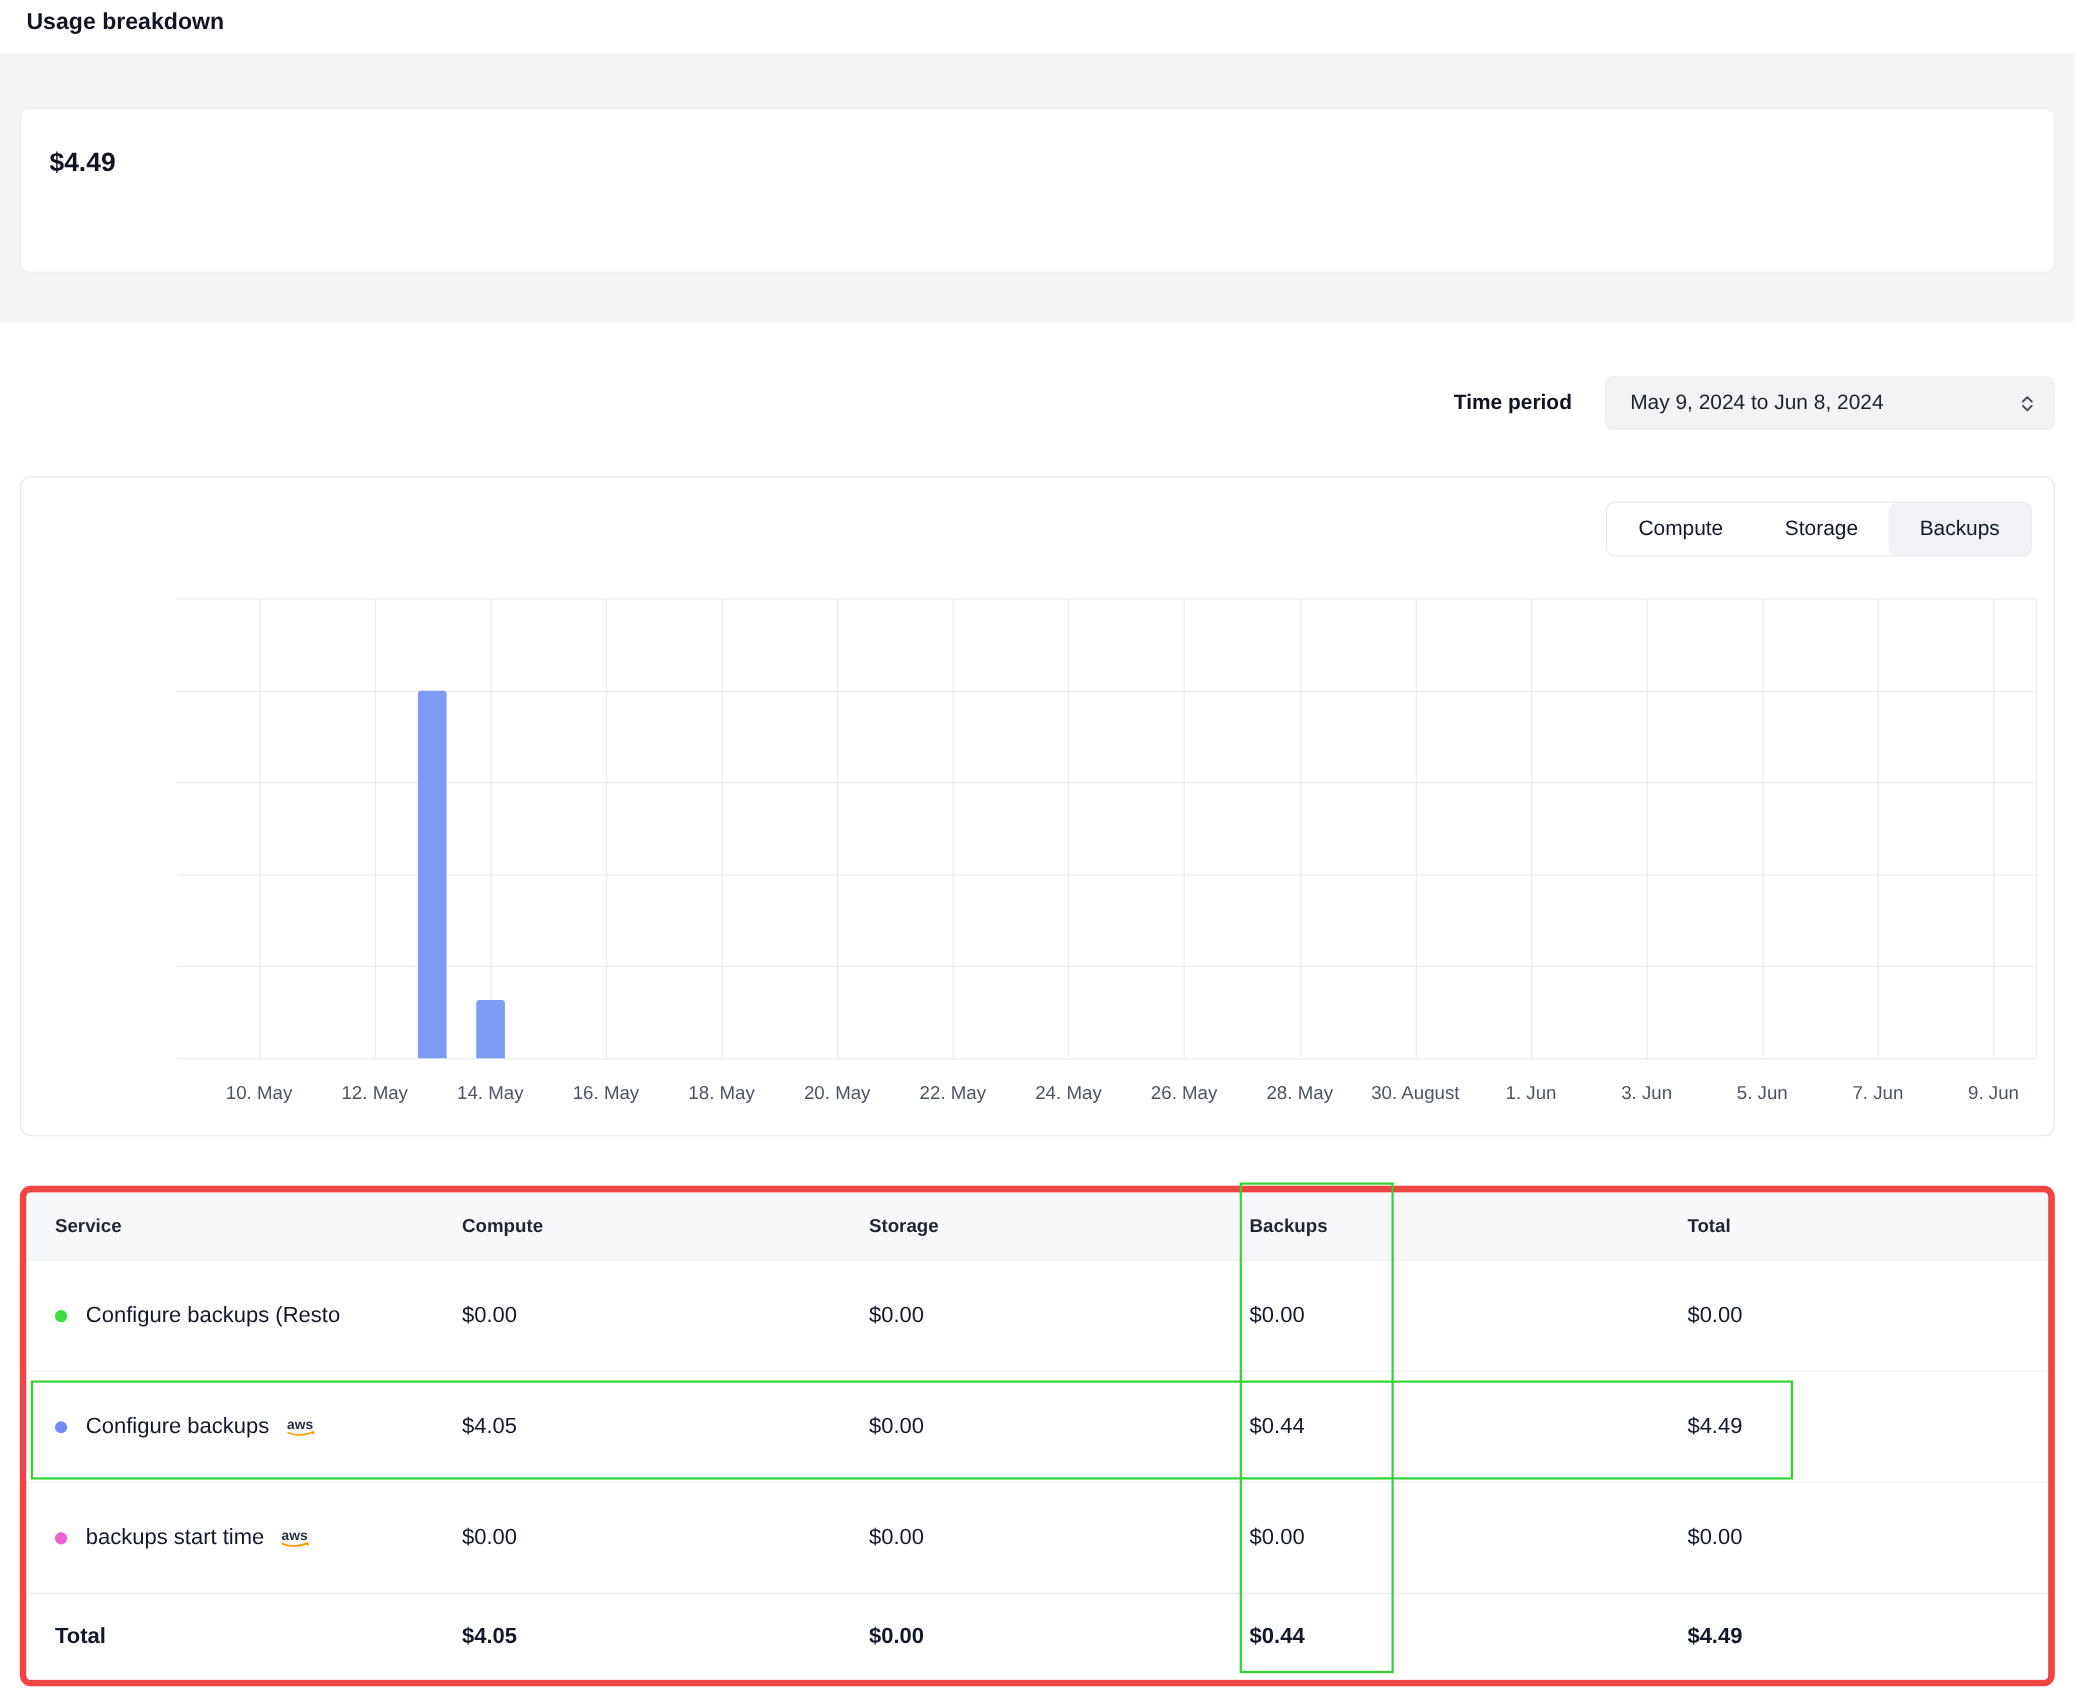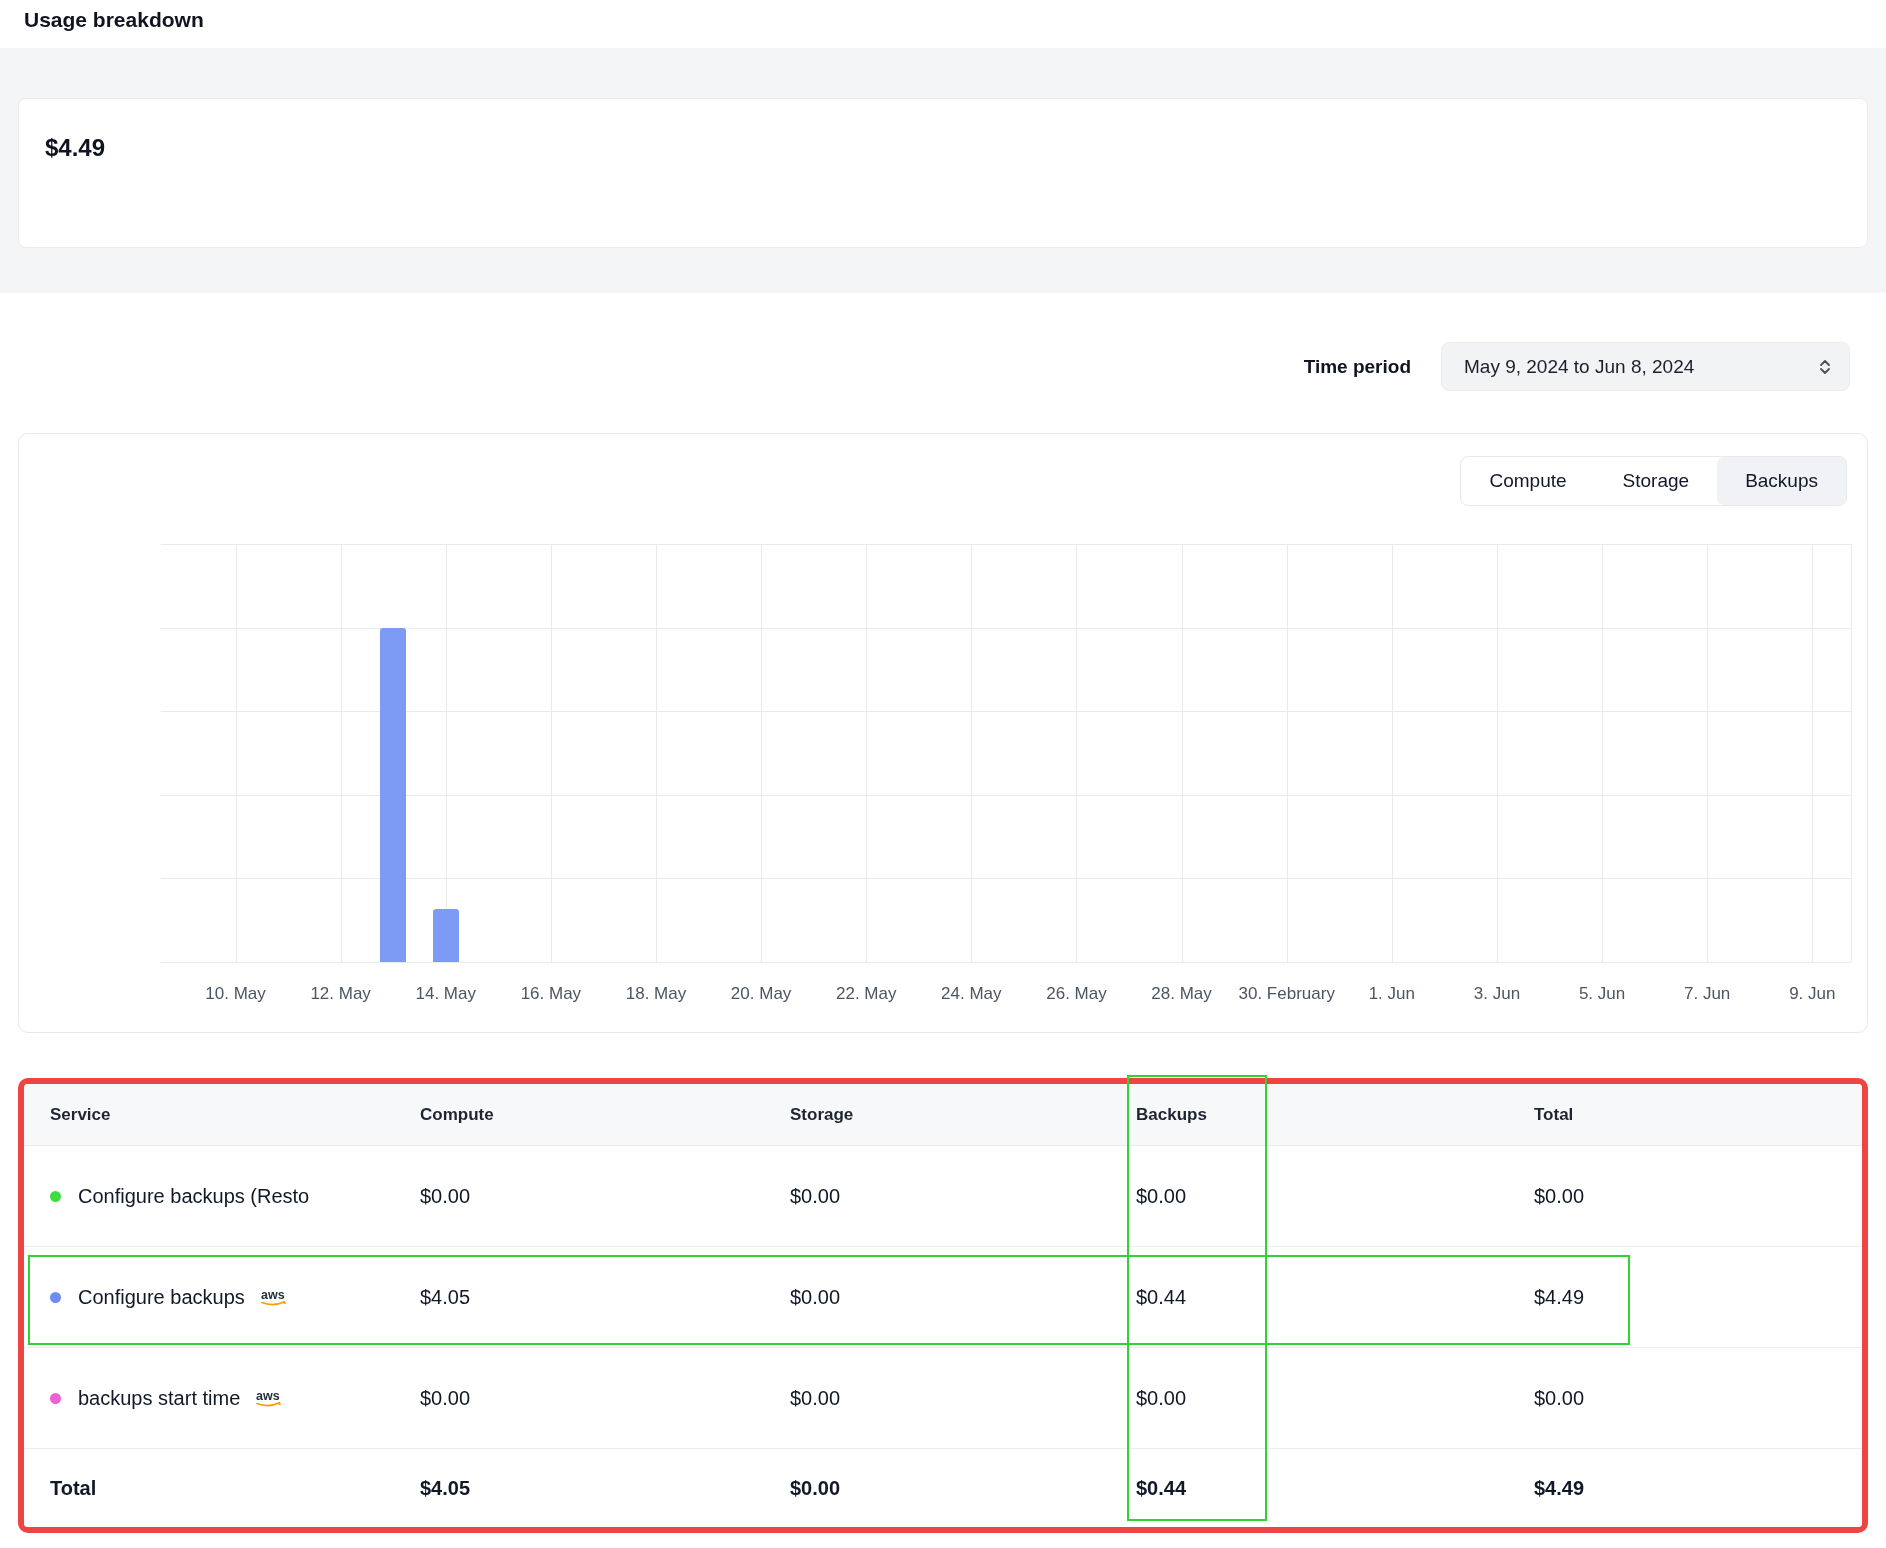--- a/index.html
+++ b/index.html
@@ -27,21 +27,21 @@
   }
   .cost-label { font-size: 19px; color: #6b7280; }
   .cost-value { font-size: 24px; font-weight: 700; color: #0f1420; margin-top: 8px; }
 
   
   .controls {
     display: flex;
     justify-content: flex-end;
     align-items: center;
     gap: 30px;
-    margin: 49px 36px 0;
+    margin: 49px 18px 0;
     height: 49px;
   }
   .tp-label { font-size: 19px; font-weight: 700; color: #0f1420; }
   .tp-select {
     width: 409px;
     height: 49px;
     background: #f2f3f5;
     border: 1px solid #ebecef;
     border-radius: 8px;
     display: flex;
@@ -203,21 +203,21 @@
       <div class="xlabel" style="left: 4.41%;">10. May</div>
       <div class="xlabel" style="left: 10.63%;">12. May</div>
       <div class="xlabel" style="left: 16.85%;">14. May</div>
       <div class="xlabel" style="left: 23.07%;">16. May</div>
       <div class="xlabel" style="left: 29.29%;">18. May</div>
       <div class="xlabel" style="left: 35.51%;">20. May</div>
       <div class="xlabel" style="left: 41.73%;">22. May</div>
       <div class="xlabel" style="left: 47.95%;">24. May</div>
       <div class="xlabel" style="left: 54.17%;">26. May</div>
       <div class="xlabel" style="left: 60.39%;">28. May</div>
-      <div class="xlabel" style="left: 66.61%;">30. February</div>
+      <div class="xlabel" style="left: 66.61%;">30. August</div>
       <div class="xlabel" style="left: 72.83%;">1. Jun</div>
       <div class="xlabel" style="left: 79.05%;">3. Jun</div>
       <div class="xlabel" style="left: 85.27%;">5. Jun</div>
       <div class="xlabel" style="left: 91.49%;">7. Jun</div>
       <div class="xlabel" style="left: 97.71%;">9. Jun</div>
     </div>
 </section>
 
 <section class="table-wrap">
   <div class="table-card">

